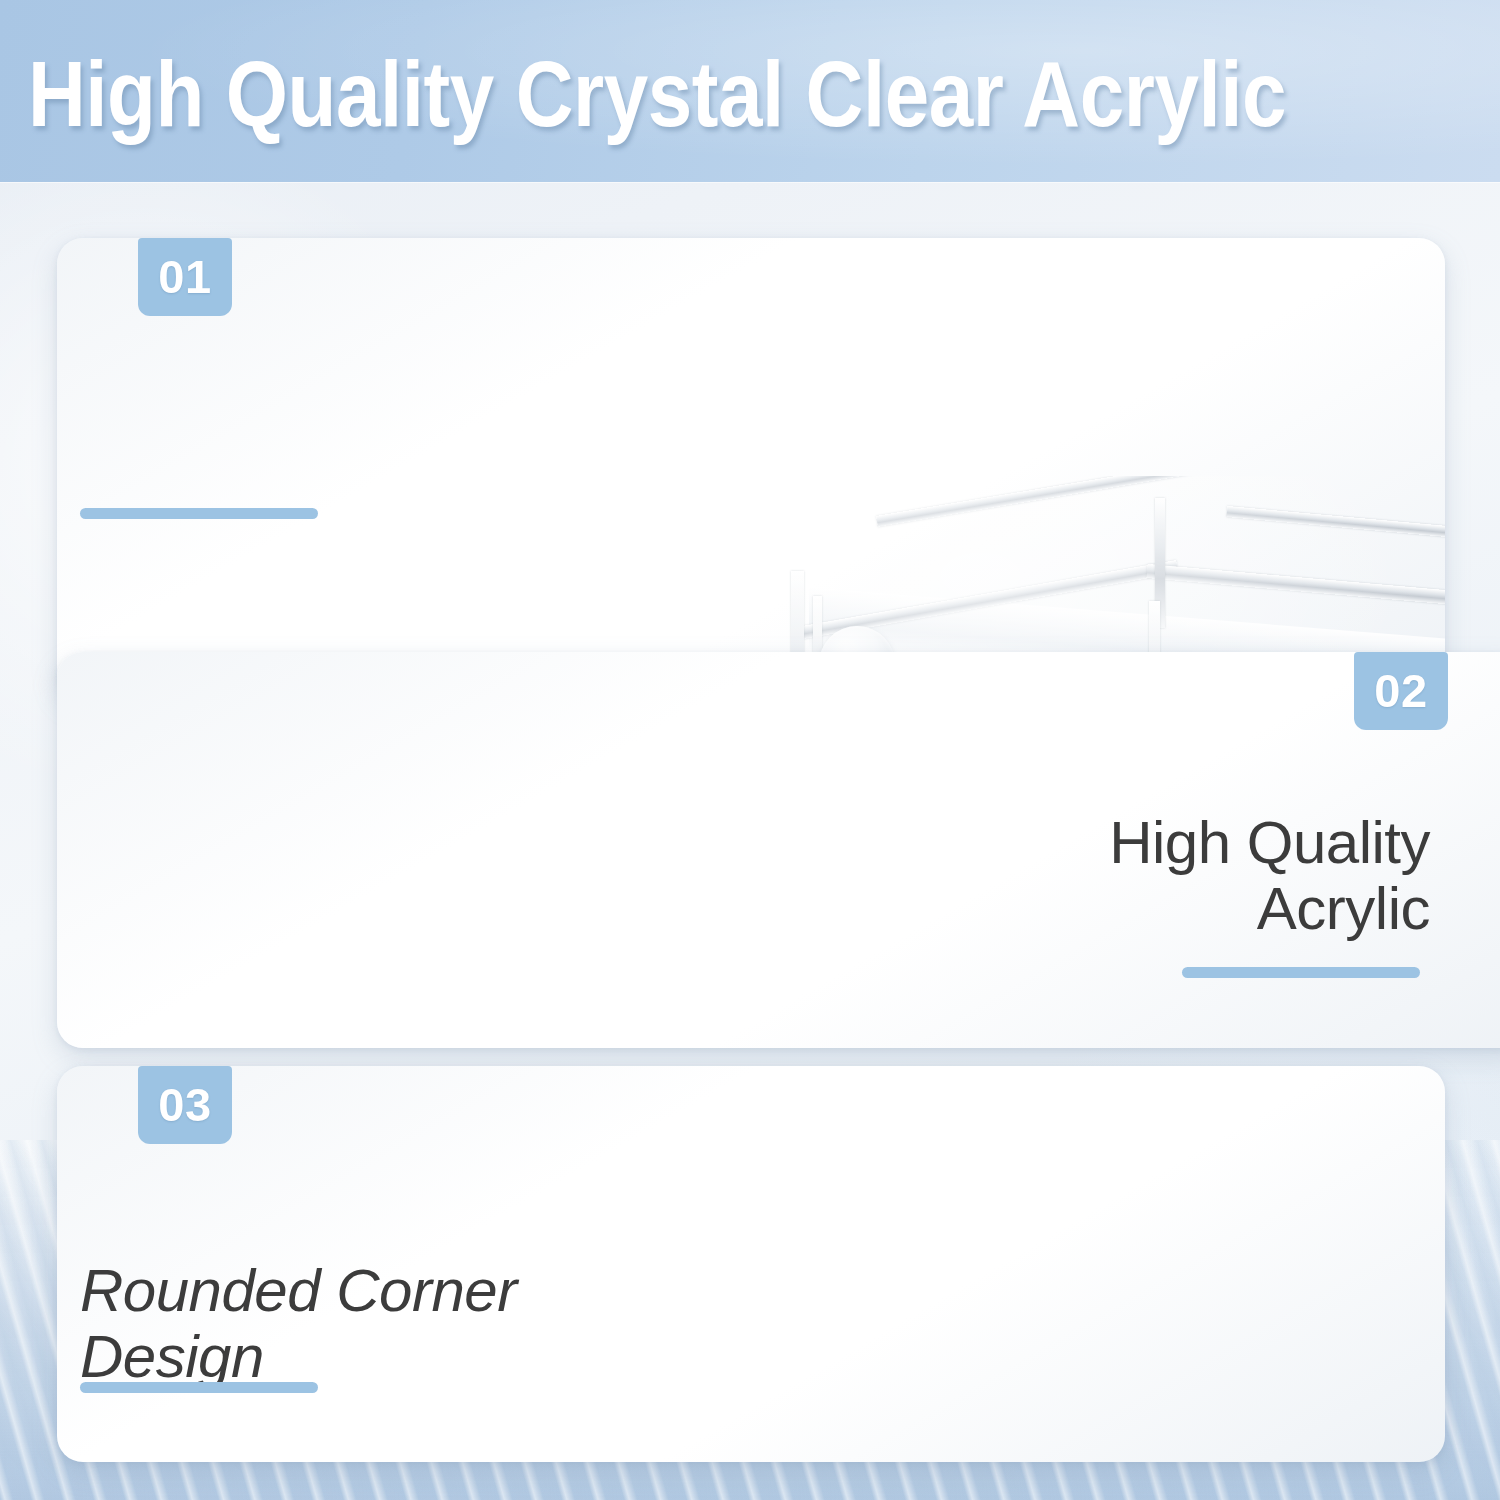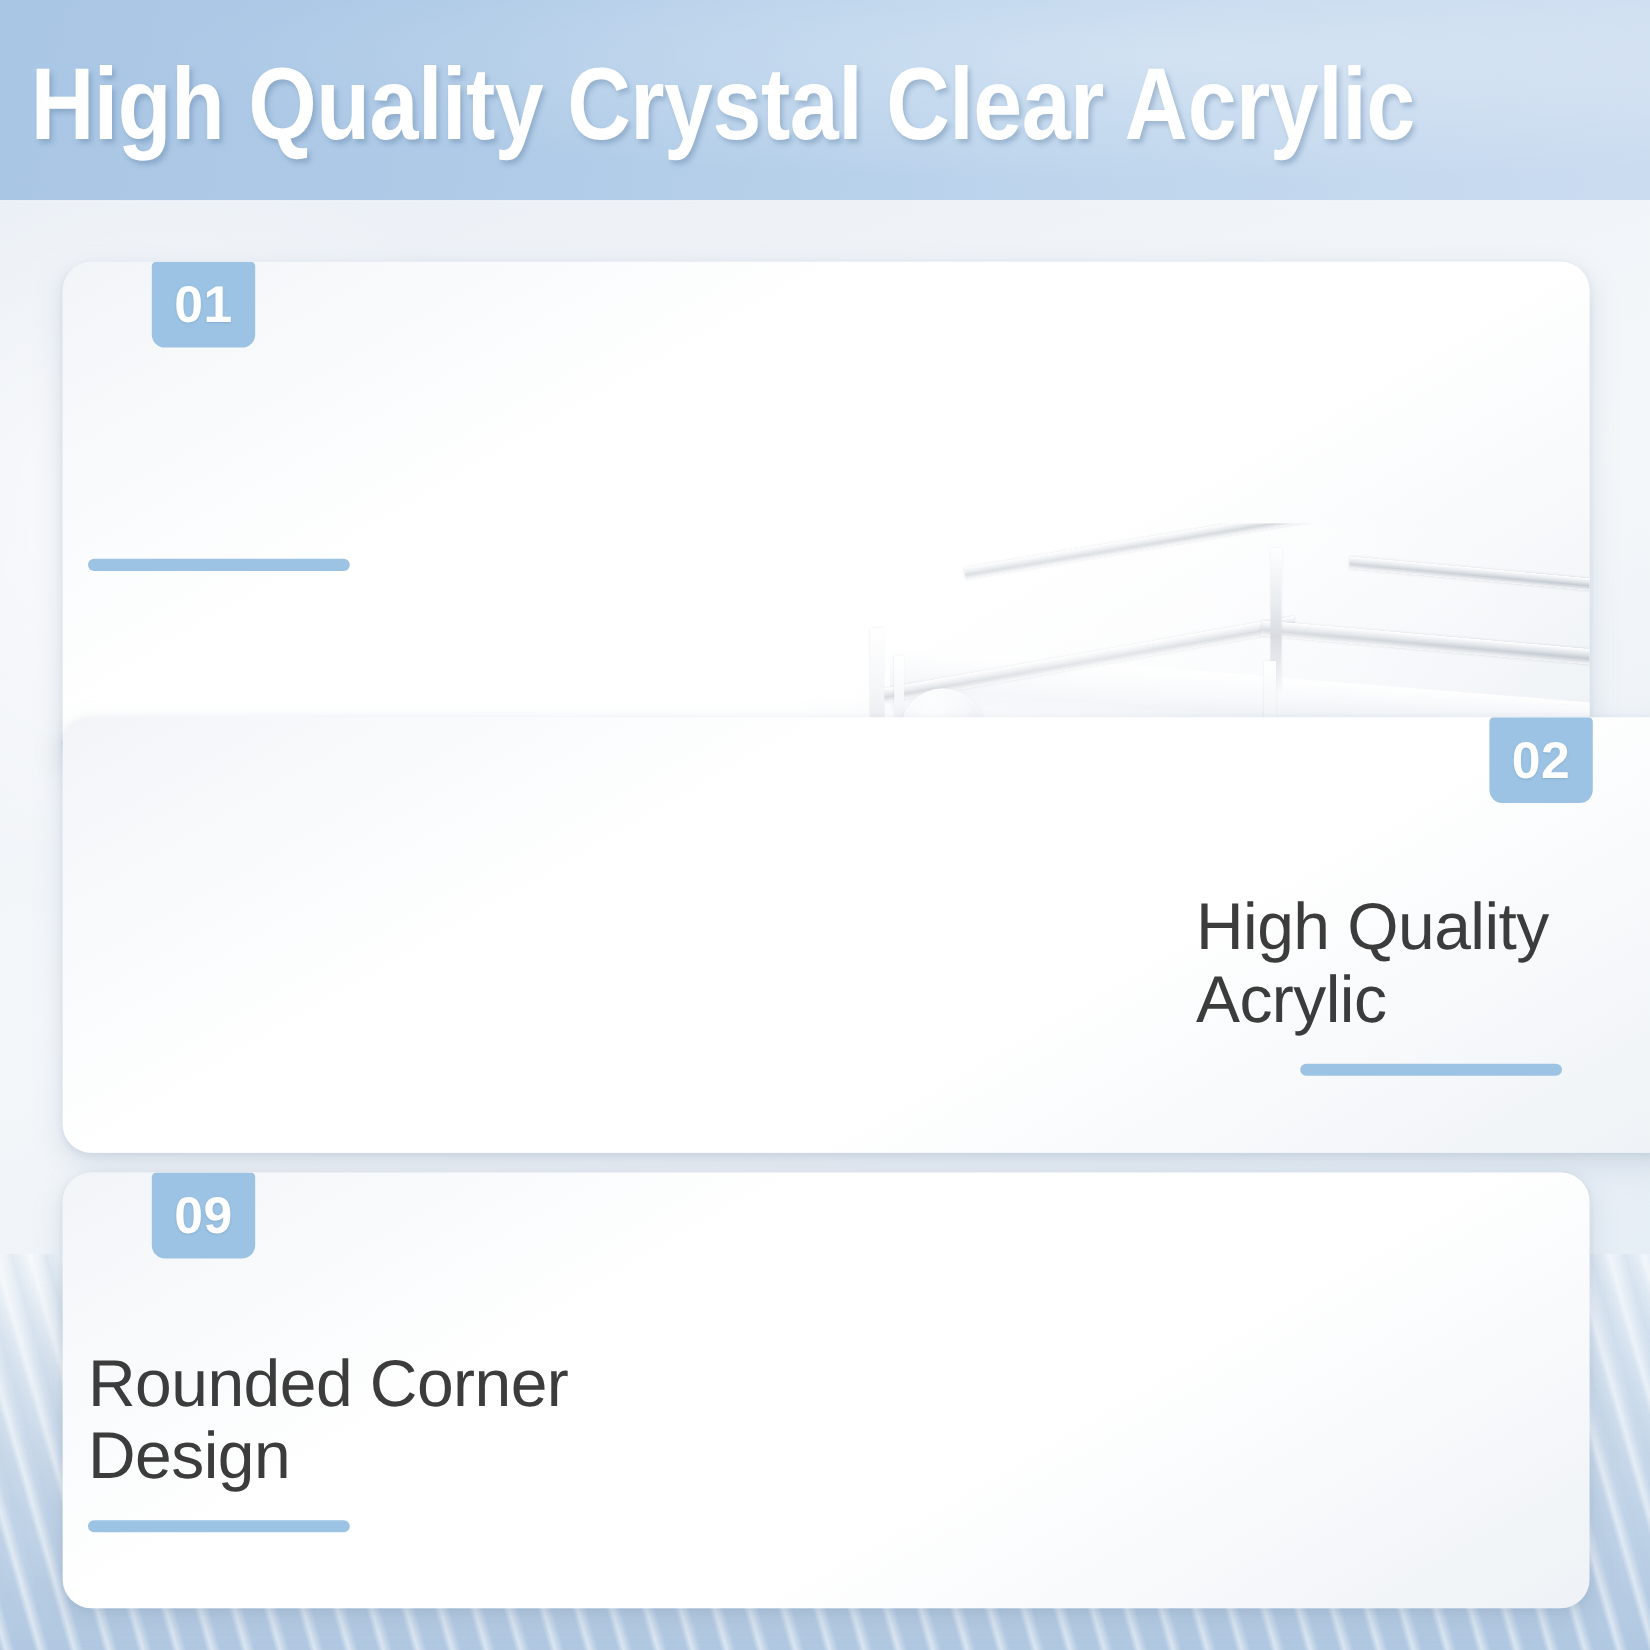--- a/index.html
+++ b/index.html
@@ -122,37 +122,37 @@
   .headline {
     position: absolute;
     color: #3c3c3c;
     font-size: 60px;
     line-height: 66px;
     font-weight: 400;
     letter-spacing: -0.5px;
     white-space: pre-line;
   }
   .headline.left  { left: 80px;  text-align: left; }
-  .headline.right { right: 92px; text-align: left; }
+  .headline.right { right: 70px; text-align: right; }
 
   .rule {
     position: absolute;
     height: 11px;
     width: 238px;
     border-radius: 6px;
     background: #9cc3e3;
   }
   .rule.left  { left: 80px; }
   .rule.right { right: 80px; }
 
   #headline-1 { top: 415px; }
   #rule-1     { top: 508px; }
   #headline-2 { top: 810px; }
   #rule-2     { top: 967px; }
-  #headline-3 { top: 1225px; }
+  #headline-3 { top: 1258px; font-style: italic; }
   #rule-3     { top: 1382px; }
 
   
   .photo {
     position: absolute;
     overflow: hidden;
     pointer-events: none;
   }
   #photo-1 { left: 700px;  top: 238px;  width: 745px; height: 396px; }
 
@@ -230,20 +230,20 @@
 
     <div class="badge right">02</div>
   </div>
 
   <div class="headline right" id="headline-2">High Quality
 Acrylic</div>
   <div class="rule right" id="rule-2"></div>
 
   <div class="card" id="card-3">
 
-    <div class="badge left">09</div>
+    <div class="badge left">03</div>
   </div>
 
   <div class="headline left" id="headline-3">Rounded Corner
 Design</div>
   <div class="rule left" id="rule-3"></div>
 
 </div>
 
 </body></html>

